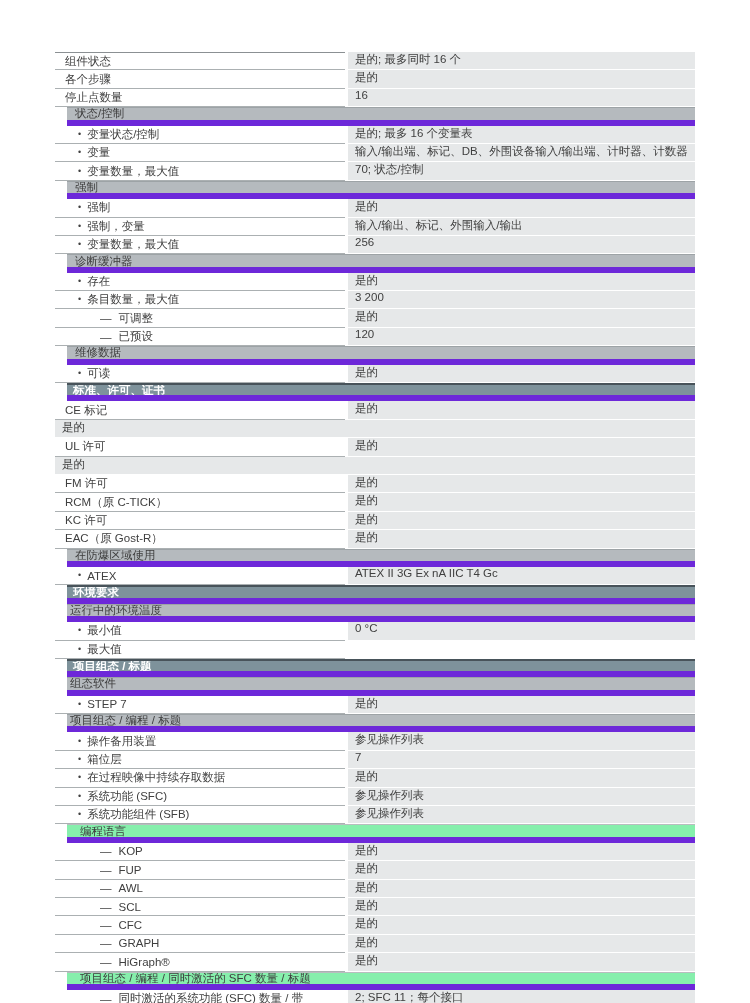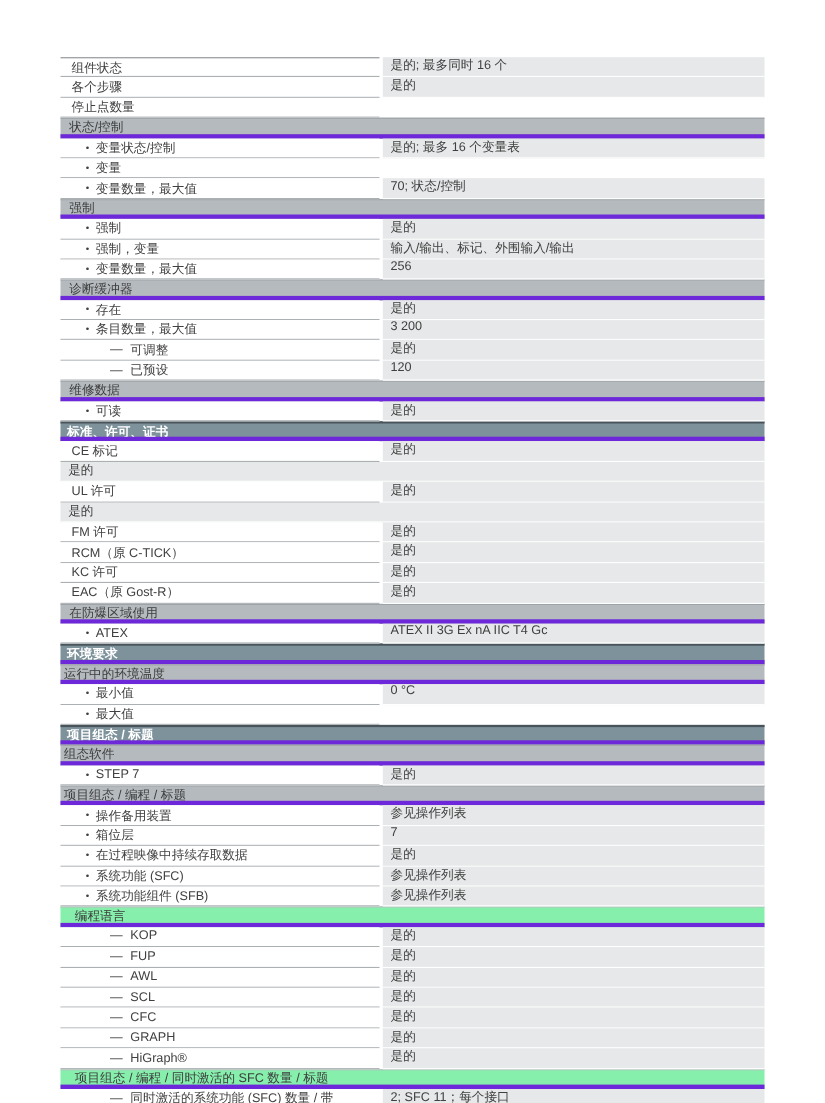--- a/index.html
+++ b/index.html
@@ -27,22 +27,22 @@
     padding-left:7px; white-space:nowrap; overflow:hidden;
   }
 
   
   .ind0 .lbl { margin-left:10px; }
   .ind1 .marker { margin-left:23px; margin-right:6px; font-size:9px; line-height:1; }
   .ind2 .marker { margin-left:45px; margin-right:7px; }
 
   
   .header {
-    display:flex; box-sizing:border-box;
-    white-space:nowrap; overflow:hidden; border-bottom:4px solid #6d28d9;
+    display:flex; align-items:center; box-sizing:border-box;
+    white-space:nowrap; overflow:hidden; border-bottom:6px solid #6d28d9;margin-left:12px;
   }
   .h1 { background:#7e929b; color:#ffffff; border-top:2px solid #48535a; padding-left:6px;font-weight:bold; }
   .h2 { background:#b5babe; color:#3d3d3d; border-top:1px solid #9da3a6; padding-left:8px; }
   .h2.ind1 { padding-left:3px; }
   .h3 { background:#86efac; color:#3d3d3d; border-top:1px solid #b9bdbf; padding-left:13px; }
 </style>
 </head>
 <body>
 
 <div class="page">
@@ -63,38 +63,44 @@
     </div>
     <div class="cell-v">
       <span class="val">是的</span>
     </div>
   </div>
       <div class="row item ind0">
     <div class="cell-l">
 
       <span class="lbl">停止点数量</span>
     </div>
+    <div class="cell-v">
+      <span class="val">16</span>
+    </div>
   </div>
       <div class="row header h2 ind0">
     <span class="hlbl">状态/控制</span>
   </div>
       <div class="row item ind1">
     <div class="cell-l">
       <span class="marker">•</span>
       <span class="lbl">变量状态/控制</span>
     </div>
     <div class="cell-v">
       <span class="val">是的; 最多 16 个变量表</span>
     </div>
   </div>
       <div class="row item ind1">
     <div class="cell-l">
       <span class="marker">•</span>
       <span class="lbl">变量</span>
     </div>
+    <div class="cell-v">
+      <span class="val">输入/输出端、标记、DB、外围设备输入/输出端、计时器、计数器</span>
+    </div>
   </div>
       <div class="row item ind1">
     <div class="cell-l">
       <span class="marker">•</span>
       <span class="lbl">变量数量，最大值</span>
     </div>
     <div class="cell-v">
       <span class="val">70; 状态/控制</span>
     </div>
   </div>

